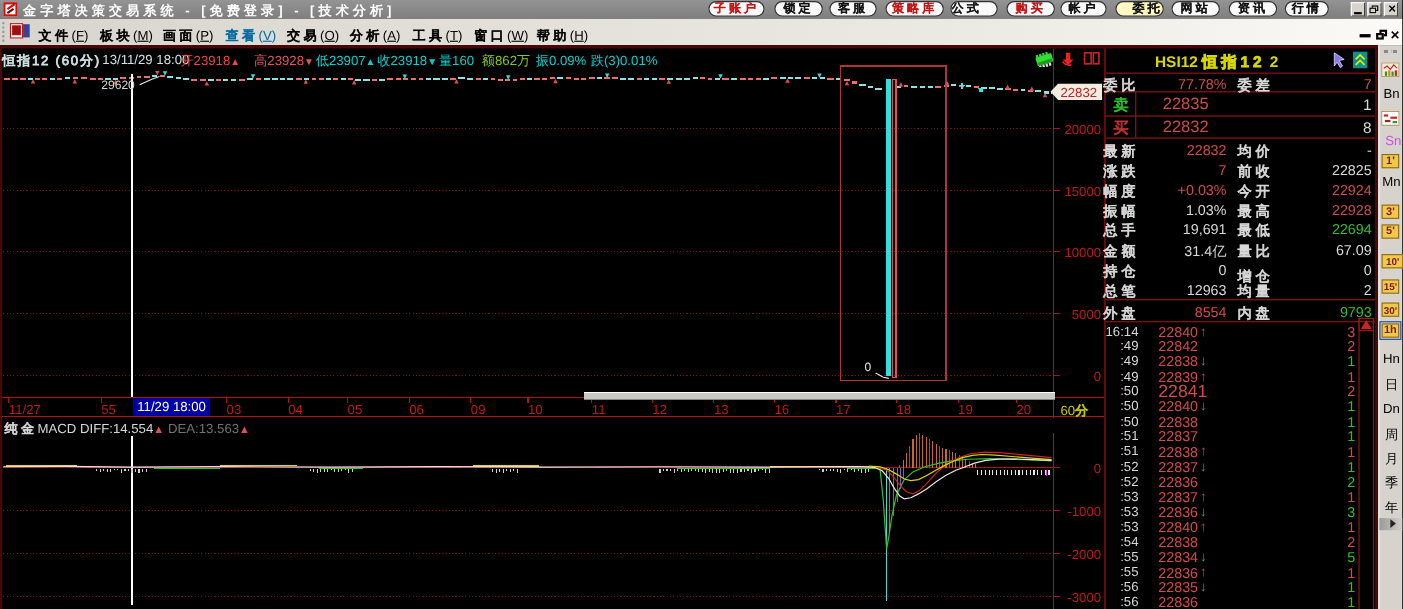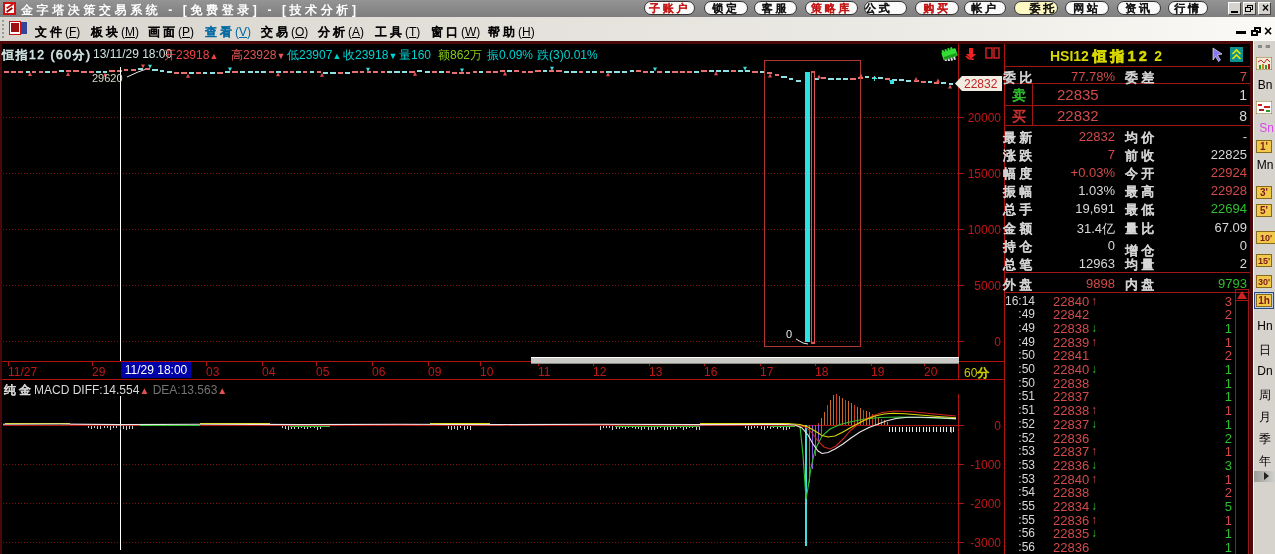--- a/index.html
+++ b/index.html
@@ -454,21 +454,21 @@
 <div class="abs" style="left:901px;top:335px;width:100px;text-align:right;font-size:12px;color:#c01818">0</div>
 <div class="abs" style="left:901px;top:419px;width:100px;text-align:right;font-size:12px;color:#c01818">0</div>
 <div class="abs" style="left:901px;top:458px;width:100px;text-align:right;font-size:12px;color:#c01818">-1000</div>
 <div class="abs" style="left:901px;top:497px;width:100px;text-align:right;font-size:12px;color:#c01818">-2000</div>
 <div class="abs" style="left:901px;top:536px;width:100px;text-align:right;font-size:12px;color:#c01818">-3000</div>
 <svg class="abs" style="left:955px;top:76px" width="47" height="15" viewBox="0 0 47 15">
     <polygon points="0,7.5 7,0 47,0 47,15 7,15" fill="#f2ede2"></polygon>
     <text x="9" y="12" font-size="12" fill="#c32222" font-family="Liberation Sans">22832</text>
   </svg>
 <div class="abs" style="left:8px;top:365px;font-size:12px;color:#c01818">11/27</div>
-<div class="abs" style="left:92px;top:365px;font-size:12px;color:#c01818">29</div>
+<div class="abs" style="left:92px;top:365px;font-size:12px;color:#c01818">55</div>
 <div class="abs" style="left:206px;top:365px;font-size:12px;color:#c01818">03</div>
 <div class="abs" style="left:262px;top:365px;font-size:12px;color:#c01818">04</div>
 <div class="abs" style="left:316px;top:365px;font-size:12px;color:#c01818">05</div>
 <div class="abs" style="left:372px;top:365px;font-size:12px;color:#c01818">06</div>
 <div class="abs" style="left:428px;top:365px;font-size:12px;color:#c01818">09</div>
 <div class="abs" style="left:480px;top:365px;font-size:12px;color:#c01818">10</div>
 <div class="abs" style="left:538px;top:365px;font-size:12px;color:#c01818">11</div>
 <div class="abs" style="left:593px;top:365px;font-size:12px;color:#c01818">12</div>
 <div class="abs" style="left:649px;top:365px;font-size:12px;color:#c01818">13</div>
 <div class="abs" style="left:704px;top:365px;font-size:12px;color:#c01818">16</div>
@@ -532,40 +532,40 @@
 <div class="abs" style="left:1147px;top:219.49999999999994px;width:100px;text-align:right;font-size:13px;color:#d8d8d8">67.09</div>
 <div class="abs cj" style="left:1003px;top:237.69999999999993px;font-size:13px;color:#d8d8d8;white-space:nowrap">持仓</div>
 <div class="abs" style="left:1015px;top:237.69999999999993px;width:100px;text-align:right;font-size:13px;color:#d8d8d8">0</div>
 <div class="abs cj" style="left:1125px;top:242px;font-size:13px;color:#d8d8d8;white-space:nowrap">增仓</div>
 <div class="abs" style="left:1147px;top:237.69999999999993px;width:100px;text-align:right;font-size:13px;color:#d8d8d8">0</div>
 <div class="abs cj" style="left:1003px;top:255.89999999999992px;font-size:13px;color:#d8d8d8;white-space:nowrap">总笔</div>
 <div class="abs" style="left:1015px;top:255.89999999999992px;width:100px;text-align:right;font-size:13px;color:#d8d8d8">12963</div>
 <div class="abs cj" style="left:1125px;top:255.89999999999992px;font-size:13px;color:#d8d8d8;white-space:nowrap">均量</div>
 <div class="abs" style="left:1147px;top:255.89999999999992px;width:100px;text-align:right;font-size:13px;color:#d8d8d8">2</div>
 <div class="abs cj" style="left:1003px;top:275.5px;font-size:13px;color:#d8d8d8;white-space:nowrap">外盘</div>
-<div class="abs" style="left:1015px;top:275.5px;width:100px;text-align:right;font-size:13px;color:#d24a4a">9898</div>
+<div class="abs" style="left:1015px;top:275.5px;width:100px;text-align:right;font-size:13px;color:#d24a4a">8554</div>
 <div class="abs cj" style="left:1125px;top:275.5px;font-size:13px;color:#d8d8d8;white-space:nowrap">内盘</div>
 <div class="abs" style="left:1147px;top:275.5px;width:100px;text-align:right;font-size:13px;color:#2fbf2f">9793</div>
 <div class="abs" style="left:975px;top:293.5px;width:60px;text-align:right;font-size:12px;color:#d8d8d8">16:14</div>
 <div class="abs" style="left:1053px;top:293.5px;font-size:13px;color:#d24a4a">22840</div>
 <div class="abs" style="left:1091px;top:293.5px;font-size:12px;font-weight:bold;color:#d24a4a">↑</div>
 <div class="abs" style="left:1152px;top:293.5px;width:80px;text-align:right;font-size:13px;color:#d24a4a">3</div>
 <div class="abs" style="left:975px;top:307.2px;width:60px;text-align:right;font-size:12px;color:#d8d8d8">:49</div>
 <div class="abs" style="left:1053px;top:307.2px;font-size:13px;color:#d24a4a">22842</div>
 <div class="abs" style="left:1152px;top:307.2px;width:80px;text-align:right;font-size:13px;color:#d24a4a">2</div>
 <div class="abs" style="left:975px;top:320.9px;width:60px;text-align:right;font-size:12px;color:#d8d8d8">:49</div>
 <div class="abs" style="left:1053px;top:320.9px;font-size:13px;color:#d24a4a">22838</div>
 <div class="abs" style="left:1091px;top:320.9px;font-size:12px;font-weight:bold;color:#2fbf2f">↓</div>
 <div class="abs" style="left:1152px;top:320.9px;width:80px;text-align:right;font-size:13px;color:#2fbf2f">1</div>
 <div class="abs" style="left:975px;top:334.6px;width:60px;text-align:right;font-size:12px;color:#d8d8d8">:49</div>
 <div class="abs" style="left:1053px;top:334.6px;font-size:13px;color:#d24a4a">22839</div>
 <div class="abs" style="left:1091px;top:334.6px;font-size:12px;font-weight:bold;color:#d24a4a">↑</div>
 <div class="abs" style="left:1152px;top:334.6px;width:80px;text-align:right;font-size:13px;color:#d24a4a">1</div>
 <div class="abs" style="left:975px;top:348.3px;width:60px;text-align:right;font-size:12px;color:#d8d8d8">:50</div>
-<div class="abs" style="left:1053px;top:348.3px;font-size:13px;color:#d24a4a">22841</div>
+<div class="abs" style="left:1053px;top:348.3px;font-size:16px;color:#d24a4a">22841</div>
 <div class="abs" style="left:1152px;top:348.3px;width:80px;text-align:right;font-size:13px;color:#d24a4a">2</div>
 <div class="abs" style="left:975px;top:362.0px;width:60px;text-align:right;font-size:12px;color:#d8d8d8">:50</div>
 <div class="abs" style="left:1053px;top:362.0px;font-size:13px;color:#d24a4a">22840</div>
 <div class="abs" style="left:1091px;top:362.0px;font-size:12px;font-weight:bold;color:#2fbf2f">↓</div>
 <div class="abs" style="left:1152px;top:362.0px;width:80px;text-align:right;font-size:13px;color:#2fbf2f">1</div>
 <div class="abs" style="left:975px;top:375.7px;width:60px;text-align:right;font-size:12px;color:#d8d8d8">:50</div>
 <div class="abs" style="left:1053px;top:375.7px;font-size:13px;color:#d24a4a">22838</div>
 <div class="abs" style="left:1152px;top:375.7px;width:80px;text-align:right;font-size:13px;color:#2fbf2f">1</div>
 <div class="abs" style="left:975px;top:389.4px;width:60px;text-align:right;font-size:12px;color:#d8d8d8">:51</div>
 <div class="abs" style="left:1053px;top:389.4px;font-size:13px;color:#d24a4a">22837</div>

